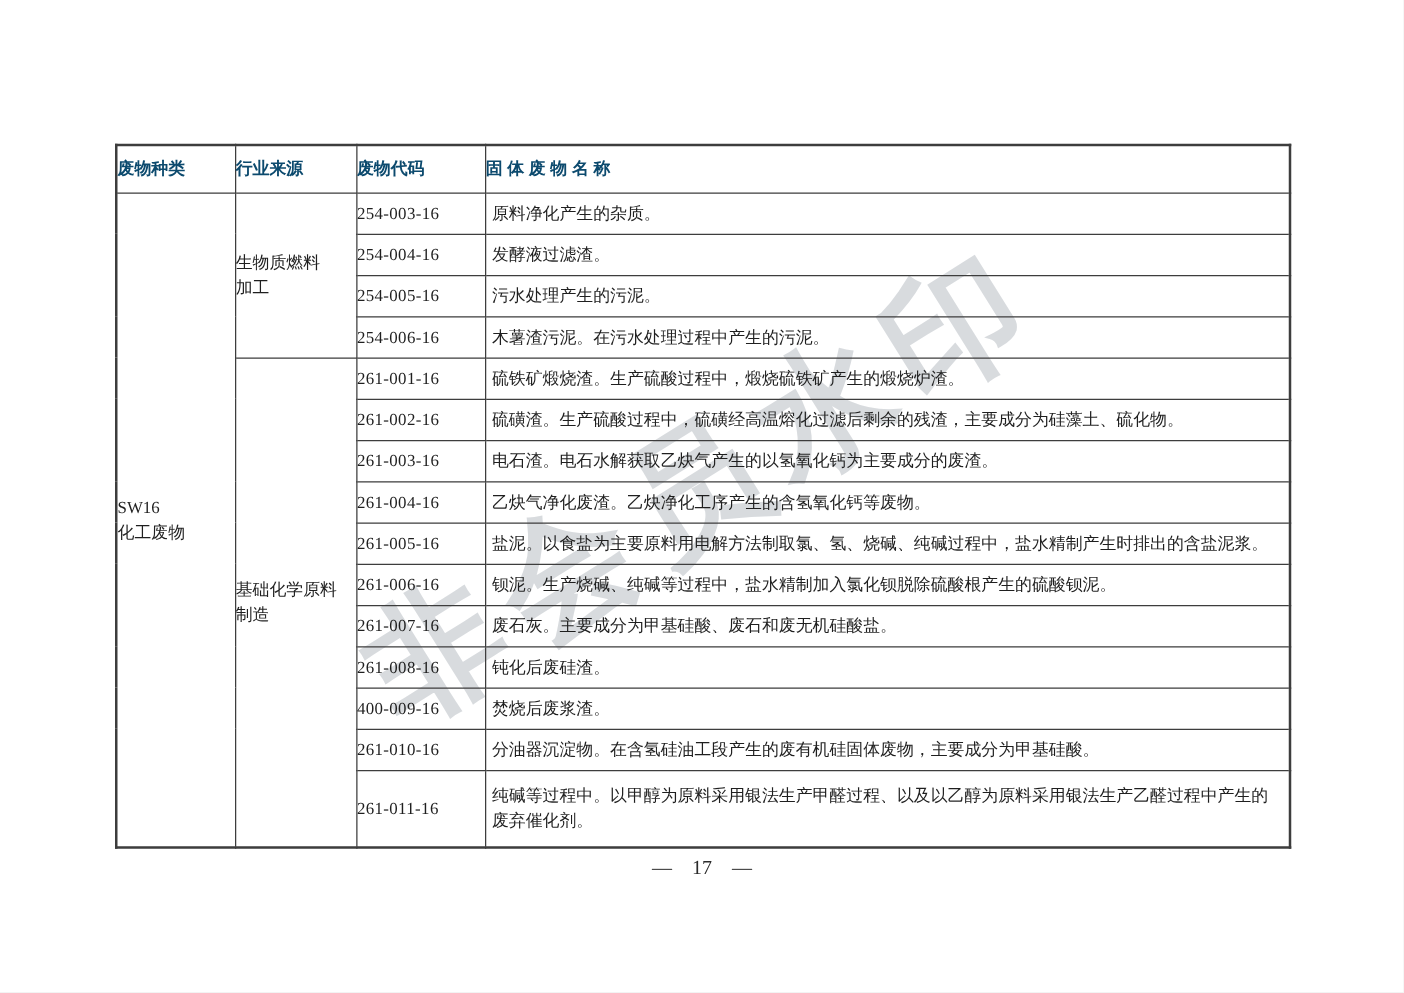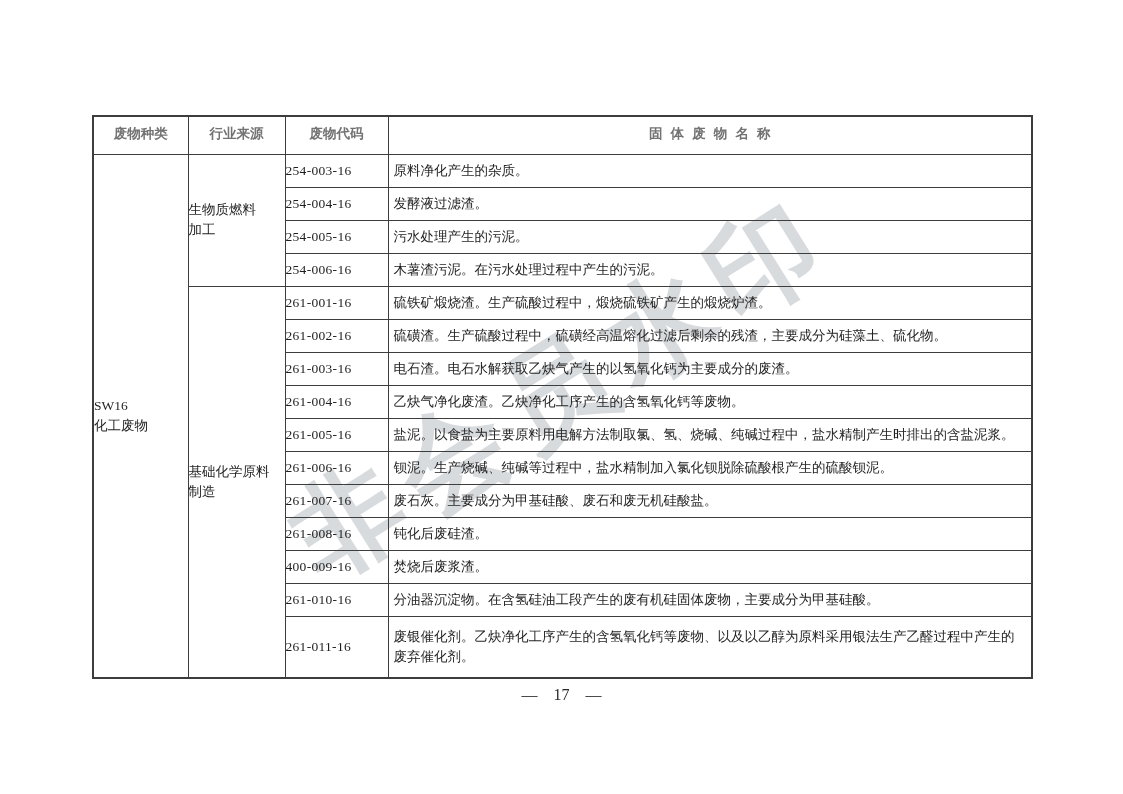--- a/index.html
+++ b/index.html
@@ -46,25 +46,25 @@
     border: 1px solid #3d3d3d;
     vertical-align: middle;
     font-size: 13.5px;
     line-height: 1.45;
     background: transparent;
   }
   thead tr { height: 38px; }
   tbody tr { height: 33px; }
   tbody tr.tall-row { height: 62px; }
   th {
-    font-family: Liberation Mono, monospace;
+    font-family: Liberation Sans, sans-serif;
     font-weight: bold;
     font-size: 14px;
-    text-align: center;
-    color: #737373;
+    text-align: left;
+    color: #0c4a6e;
   }
   td.cat-cell, td.src-cell {
     text-align: left;
     line-height: 1.5;
   }
   td.code-cell {
     text-align: left;
     font-family: "Liberation Serif", "DejaVu Serif", serif;
     letter-spacing: 0.3px;
   }
@@ -173,21 +173,21 @@
         <tr>
           <td class="code-cell">400-009-16</td>
           <td class="name-cell">焚烧后废浆渣。</td>
         </tr>
         <tr>
           <td class="code-cell">261-010-16</td>
           <td class="name-cell">分油器沉淀物。在含氢硅油工段产生的废有机硅固体废物，主要成分为甲基硅酸。</td>
         </tr>
         <tr class="tall-row">
           <td class="code-cell">261-011-16</td>
-          <td class="name-cell">废银催化剂。乙炔净化工序产生的含氢氧化钙等废物、以及以乙醇为原料采用银法生产乙醛过程中产生的废弃催化剂。</td>
+          <td class="name-cell">纯碱等过程中。以甲醇为原料采用银法生产甲醛过程、以及以乙醇为原料采用银法生产乙醛过程中产生的废弃催化剂。</td>
         </tr>
       </tbody>
     </table>
   </div>
 
   <div class="footer">— 17 —</div>
 
 </div>
 
 </body></html>

